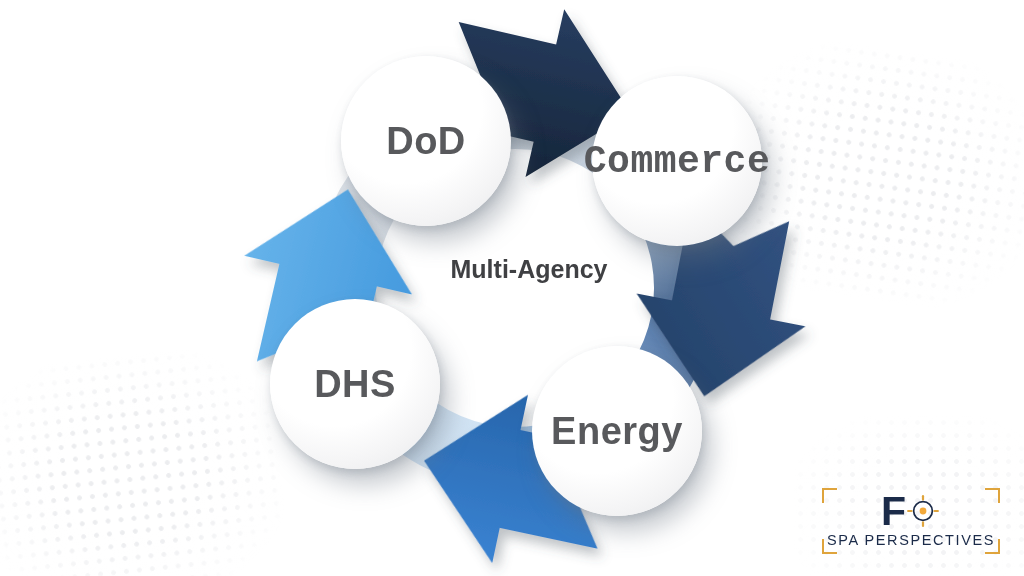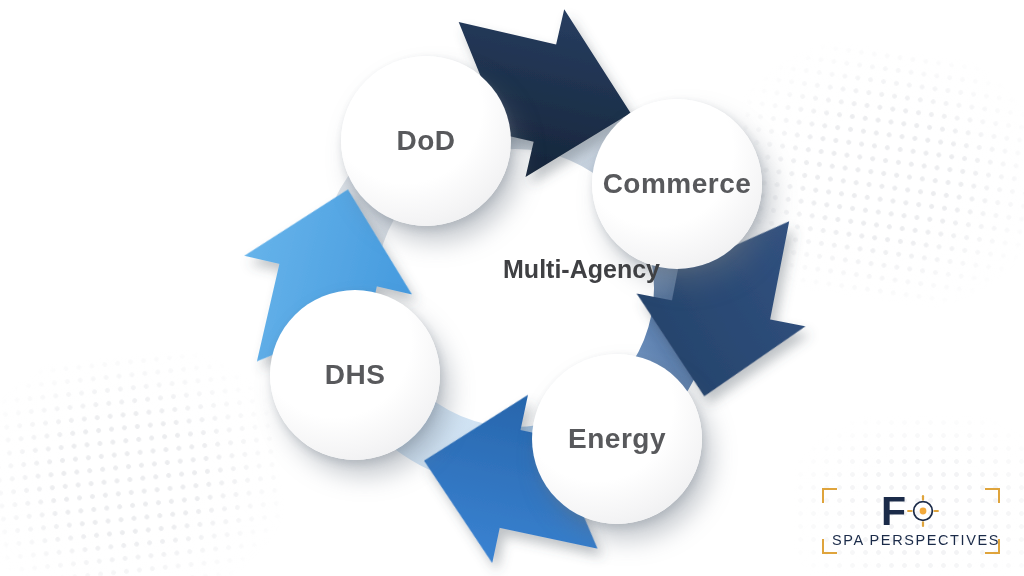--- a/index.html
+++ b/index.html
@@ -23,47 +23,47 @@
   svg.diagram{position:absolute;left:0;top:0;}
 
   
   .node{
     position:absolute;width:170px;height:170px;border-radius:50%;
     background:radial-gradient(circle at 38% 30%, #ffffff 48%, #f4f4f5 72%, #e9eaec 92%, #e2e3e5 100%);
     box-shadow:10px 16px 24px rgba(105,115,128,.38), 2px 4px 8px rgba(105,115,128,.25);
     display:flex;align-items:center;justify-content:center;
   }
   .node-label{
-    font-weight:bold;font-size:28px;color:#58595c;letter-spacing:.5px;
+    font-weight:bold;font-size:38px;color:#58595c;letter-spacing:.5px;
   }
   .node-dod{left:341px;top:56px;}
-  .node-commerce{left:592px;top:99px;}
-  .node-energy{left:532px;top:354px;}
-  .node-dhs{left:270px;top:290px;}
+  .node-commerce{left:592px;top:76px;font-family:Liberation Mono, monospace;}
+  .node-energy{left:532px;top:346px;}
+  .node-dhs{left:270px;top:299px;}
 
   
   .center-title{
-    position:absolute;left:398px;top:254px;width:262px;text-align:right;
+    position:absolute;left:398px;top:254px;width:262px;text-align:center;
     font-weight:bold;font-size:25px;line-height:1.24;color:#3f4043;
   }
 
   
   .logo{position:absolute;left:822px;top:488px;width:178px;height:66px;}
   .br{position:absolute;width:13px;height:13px;}
   .br-tl{left:0;top:0;border-left:2px solid #dfa43c;border-top:2px solid #dfa43c;}
   .br-tr{right:0;top:0;border-right:2px solid #dfa43c;border-top:2px solid #dfa43c;}
   .br-bl{left:0;bottom:0;border-left:2px solid #dfa43c;border-bottom:2px solid #dfa43c;}
   .br-br{right:0;bottom:0;border-right:2px solid #dfa43c;border-bottom:2px solid #dfa43c;}
   .logo-row{
     display:flex;align-items:center;justify-content:center;margin-top:4px;height:38px;
     color:#1b2b49;font-weight:bold;font-size:41px;letter-spacing:-1px;line-height:1;
   }
   .focus-icon{margin:0 1px;}
   .logo-tagline{
-    text-align:right;margin-top:2px;color:#1b2b49;font-size:14.5px;letter-spacing:1.6px;
+    text-align:center;margin-top:2px;color:#1b2b49;font-size:14.5px;letter-spacing:1.6px;
     font-weight:400;
   }
 </style>
 </head>
 <body>
 
 <div class="stage">
 
   <div class="dots dots-tr"></div>
   <div class="dots dots-bl"></div>

